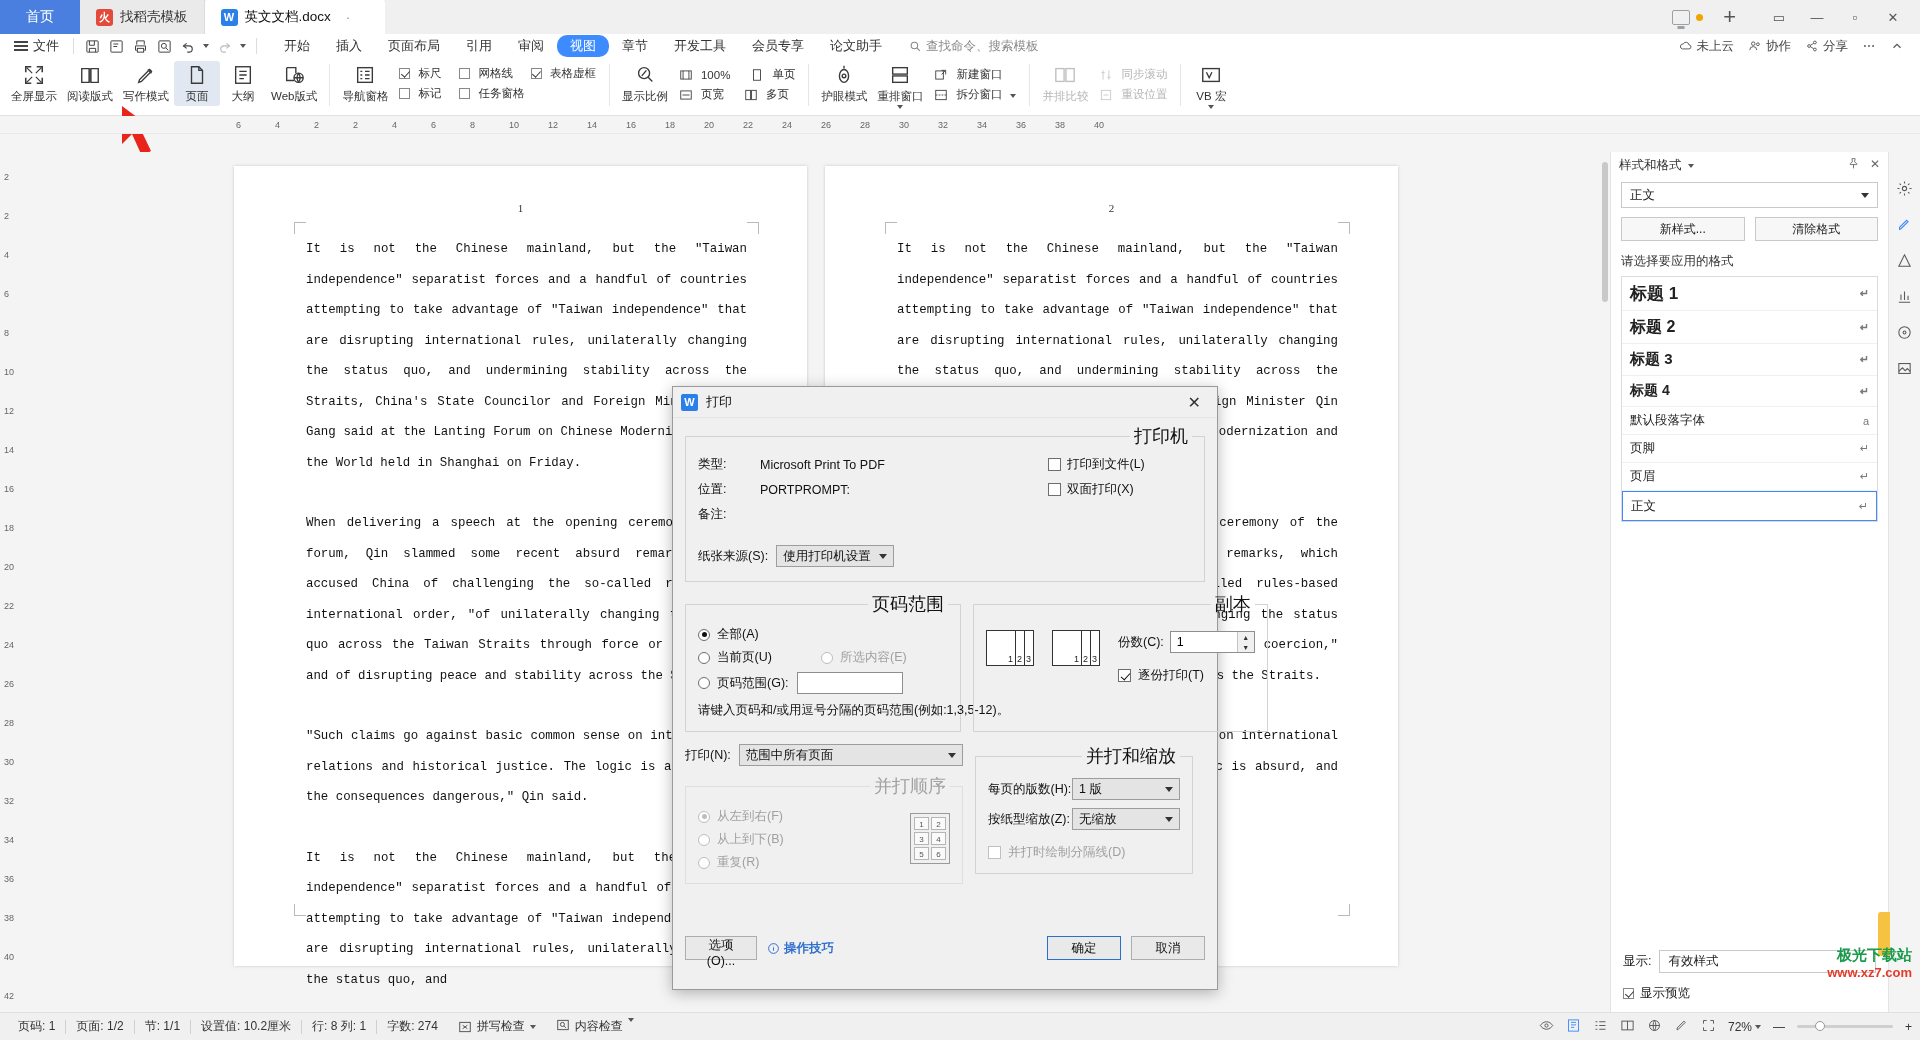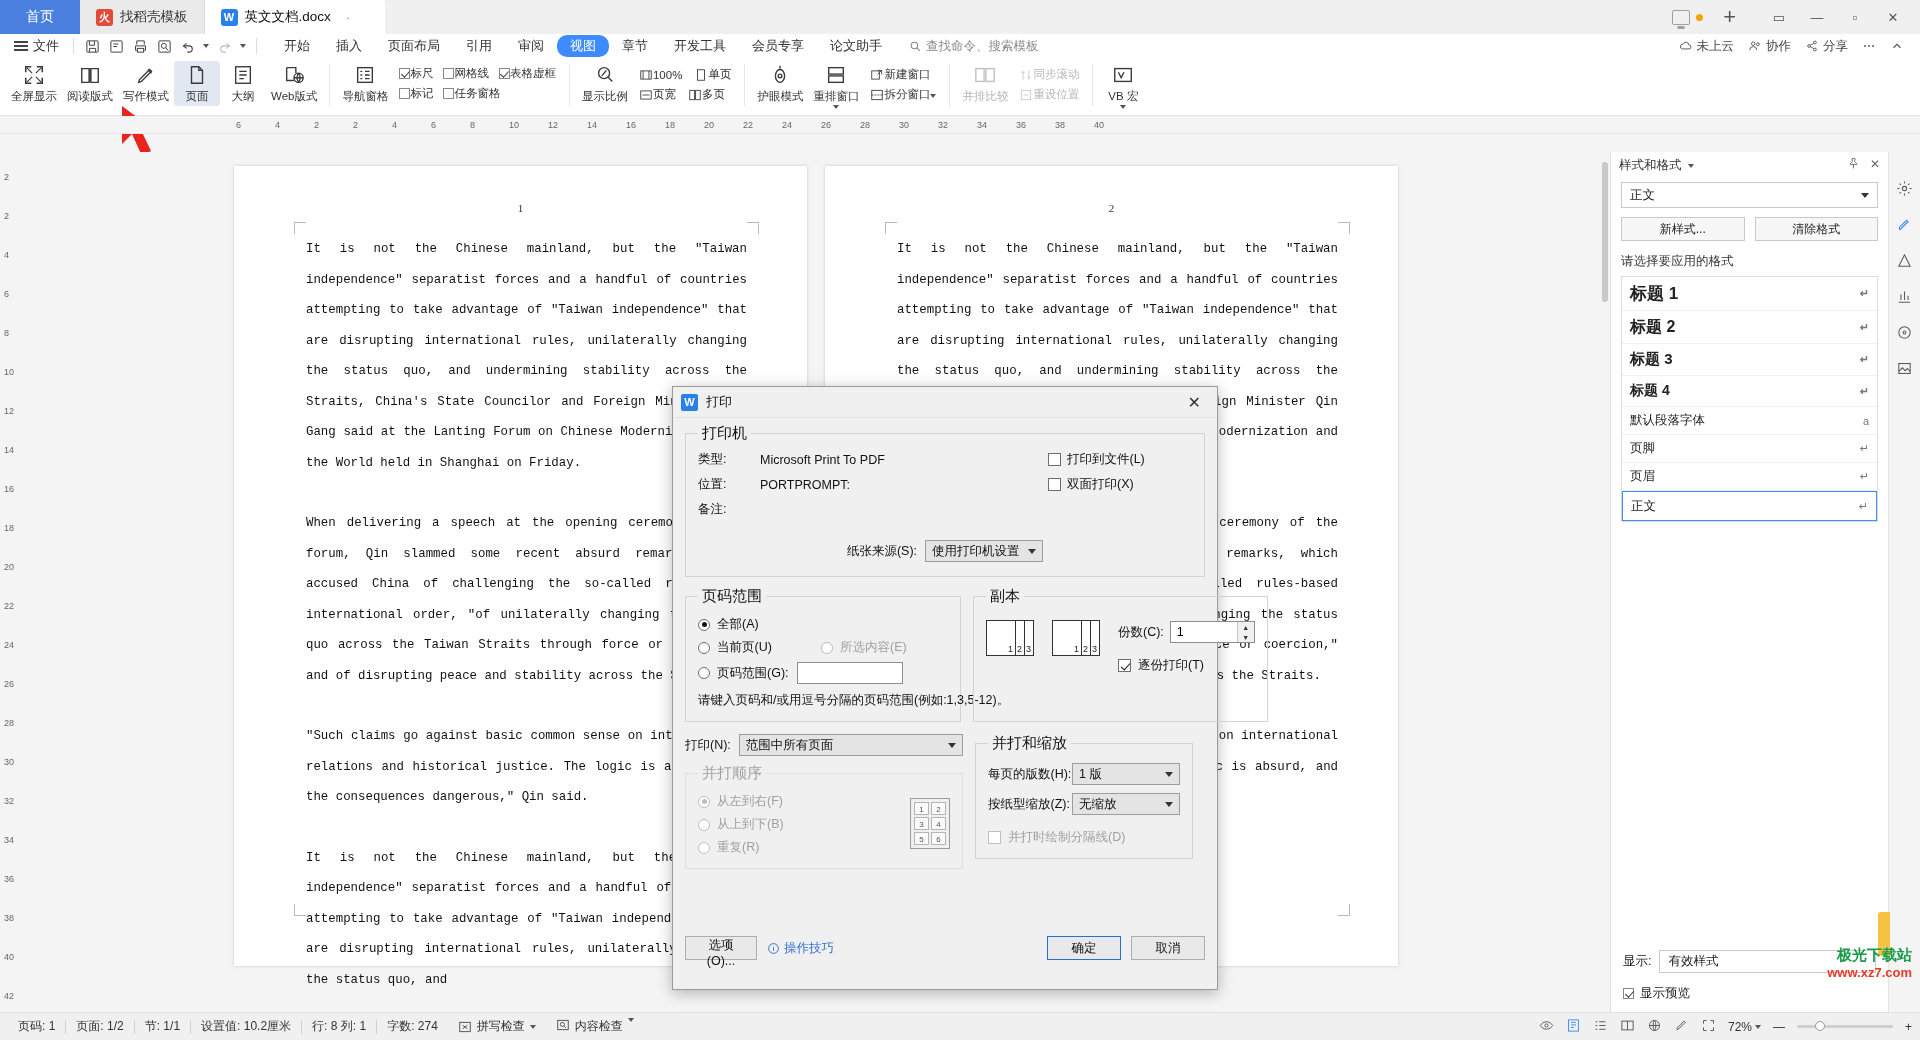--- a/index.html
+++ b/index.html
@@ -55,21 +55,21 @@
             display:flex; align-items:flex-start; padding:3px 4px 0 6px; position:relative; }
   .rb-group { display:flex; align-items:flex-start; height:54px; }
   .rb-sep { width:1px; height:42px; background:#e6e6e6; margin:3px 7px 0; }
   .rb-btn { width:auto; min-width:46px; padding:2px 5px; display:flex; flex-direction:column;
             align-items:center; justify-content:flex-start; gap:2px; border-radius:3px;
             font-size:11.5px; color:#333; }
   .rb-btn.sel { background:#e2e8f2; }
   .rb-ico { height:24px; display:flex; align-items:center; justify-content:center; }
   .rb-ico svg { width:22px; height:22px; }
   .rb-lbl { white-space:nowrap; font-size:11.5px; }
-  .rb-row { display:flex; align-items:center; gap:0; font-size:11.5px; color:#333; white-space:nowrap; }
+  .rb-row { display:flex; align-items:center; gap:8px; font-size:11.5px; color:#333; white-space:nowrap; }
   .cbx { width:11px; height:11px; border:1px solid #888; background:#fff; display:inline-block;
          position:relative; flex:none; }
   .cbx.on::after { content:""; position:absolute; left:2.5px; top:0px; width:3.5px; height:7px;
                    border:solid #333; border-width:0 1.6px 1.6px 0; transform:rotate(42deg); }
   .caret { width:0; height:0; border-left:3.5px solid transparent; border-right:3.5px solid transparent;
            border-top:4px solid #555; display:inline-block; }
   .rb-wide { display:flex; flex-direction:column; gap:3px; padding:4px 3px 0; }
   .rb-wide .rb-row { padding:1px 3px; }
 
   
@@ -151,21 +151,21 @@
   .dlg { position:absolute; left:672px; top:234px; width:546px; height:604px;
          background:#f0f0f0; border:1px solid #9a9a9a; box-shadow:0 3px 14px rgba(0,0,0,.28); }
   .dlg-title { height:31px; background:#f0f0f0; display:flex; align-items:center; padding:0 8px;
                gap:8px; border-bottom:1px solid #e4e4e4; }
   .dlg-title .tico { width:17px; height:17px; background:#2a7fe8; color:#fff; border-radius:2px;
                      font-size:11px; font-weight:bold; display:flex; align-items:center; justify-content:center; }
   .dlg-title .tt { font-size:13px; color:#111; }
   .dlg-title .x { margin-left:auto; font-size:16px; color:#333; padding:0 8px; }
   .dlg-body { position:relative; padding:6px 12px; }
   fieldset { border:1px solid #d3d3d3; margin:0; padding:8px 12px 12px; position:relative; }
-  legend { font-size:15px; color:#111; padding:0 4px; }
+  legend { font-size:18px; color:#111; padding:0 4px;text-align:right; }
   .row { display:flex; align-items:center; margin-bottom:8px; }
   .lbl { font-size:12.5px; color:#111; white-space:nowrap; }
   .sel-box { height:22px; border:1px solid #9d9d9d; background:#e4e4e4; display:flex;
              align-items:center; padding:0 6px; font-size:12.5px; color:#111; }
   .sel-box .caret2 { margin-left:auto; }
   .caret2 { width:0; height:0; border-left:4px solid transparent; border-right:4px solid transparent;
             border-top:5px solid #333; display:inline-block; }
   .btn { height:24px; border:1px solid #adadad; background:#e9e9e9; font-size:12.5px;
          font-family:inherit; color:#111; padding:0 10px; }
   .btn:disabled { color:#9a9a9a; }
@@ -191,21 +191,21 @@
   .copies-art { display:flex; gap:14px; align-items:flex-end; }
   .stack { position:relative; width:52px; height:56px; }
   .sheet { position:absolute; width:30px; height:36px; background:#fff; border:1px solid #333;
            font-size:9px; display:flex; align-items:flex-end; justify-content:flex-end; padding:0 2px 1px 0; }
   .grid6 { width:40px; border:1px solid #9a9a9a; background:#f0f0f0; padding:3px;
            display:grid; grid-template-columns:1fr 1fr; gap:2px; }
   .grid6 i { border:1px solid #b5b5b5; background:#fafafa; font-style:normal; font-size:8px;
              text-align:center; color:#555; height:13px; line-height:13px; }
   .dlg-foot { position:absolute; left:0; right:0; bottom:16px; height:50px; display:flex;
               align-items:center; padding:0 12px; gap:10px; }
-  .hint { color:#2f6fd0; display:flex; align-items:center; gap:4px; font-size:12.5px; }
+  .hint { color:#2f6fd0; display:flex; align-items:center; gap:4px; font-size:12.5px;font-weight:bold; }
   .foot-right { margin-left:auto; display:flex; gap:10px; }
   .foot-right .btn { width:74px; padding:0; }
 
   
   .wm { position:absolute; right:8px; bottom:32px; text-align:right; }
   .wm .l1 { color:#1a9b4c; font-size:15px; font-weight:bold; }
   .wm .l2 { color:#e43b2c; font-size:13px; font-weight:bold; }
   .side-tab { position:absolute; right:30px; top:760px; width:12px; height:44px;
               background:#f5c242; border-radius:3px 0 0 3px; }
 </style>
@@ -796,21 +796,21 @@
             <span class="cb2"></span>
             <span>双面打印(X)</span>
           </span>
         </div>
 
         <div class="row" style="margin-bottom:22px">
           <span class="lbl" style="width:62px">备注:</span>
           <span class="lbl"></span>
         </div>
 
-        <div class="row" style="margin-bottom:2px;justify-content:center">
+        <div class="row" style="margin-bottom:2px;justify-content:flex-start">
           <span class="lbl">纸张来源(S):</span>
           <span class="sel-box" style="width:118px;margin-left:8px">
             <span>使用打印机设置</span>
             <span class="caret2"></span>
           </span>
         </div>
       </fieldset>
 
       <div style="display:flex; gap:12px; margin-top:10px">
 

